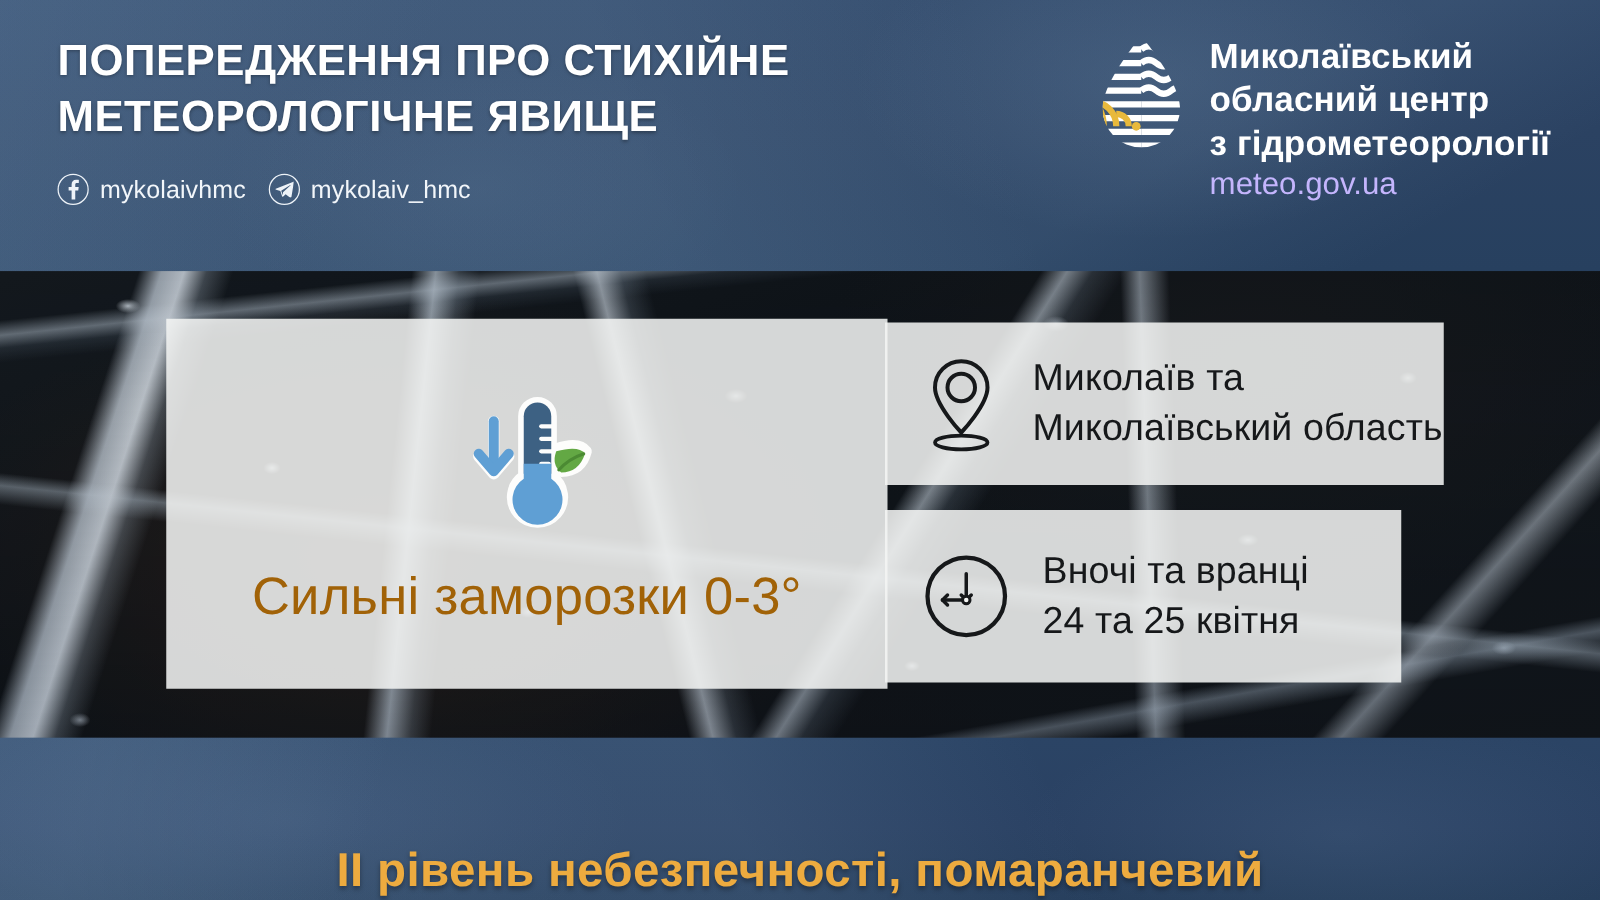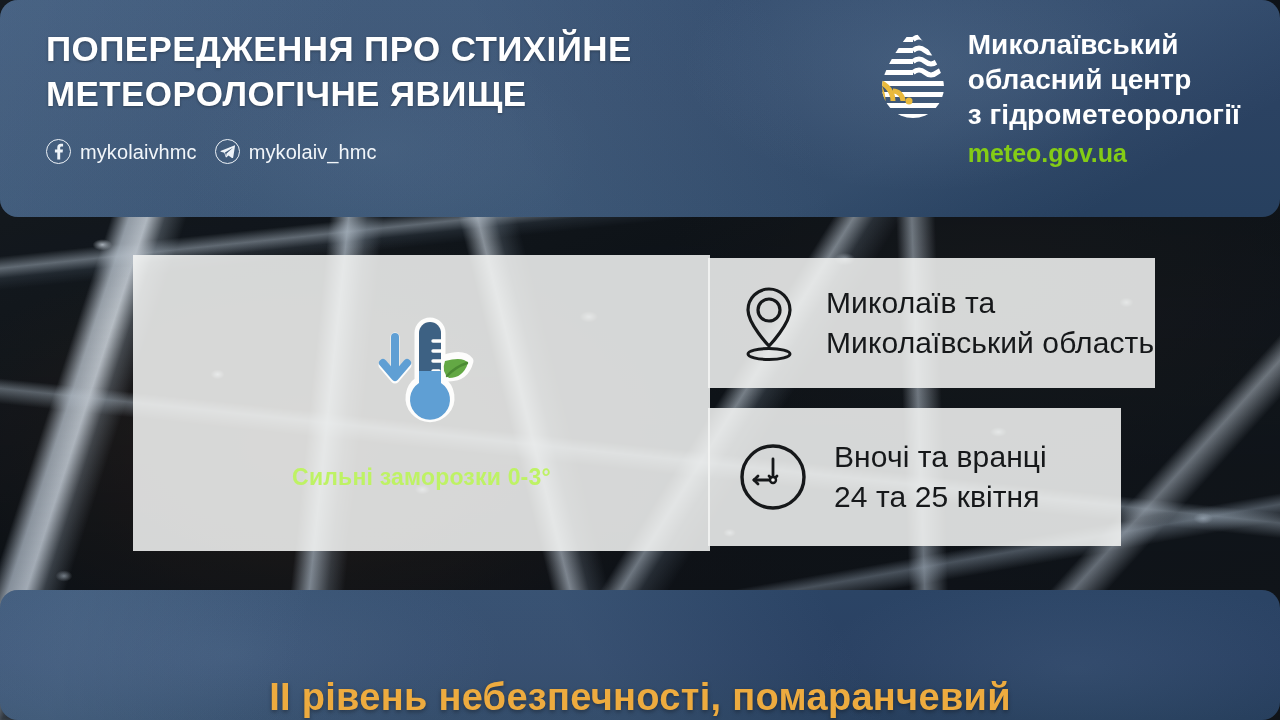--- a/index.html
+++ b/index.html
@@ -66,21 +66,20 @@
     background: linear-gradient(180deg, rgba(26,44,70,.30) 0%, rgba(14,22,34,.18) 45%, rgba(22,38,62,.34) 100%);
     mix-blend-mode: multiply;
   }
 
   
   .band {
     position: absolute;
     left: 0;
     width: 1280px;
     overflow: hidden;
-    border-radius: 18px;
   }
   .band-header { top: 0; height: 217px; }
   .band-footer { top: 590px; height: 130px; }
 
   .band-wash {
     position: absolute;
     inset: 0;
     background-color: #2c4straight;
   }
   .band-header .band-wash {
@@ -166,25 +165,25 @@
   }
   .logo-title {
     color: #ffffff;
     font-size: 28px;
     line-height: 35px;
     font-weight: 700;
     white-space: pre-line;
     letter-spacing: .1px;
   }
   .logo-url {
-    color: #84cc16;
+    color: #c4b5fd;
     font-size: 25px;
     line-height: 31px;
-    font-weight: 700;
-    margin-top: 6px;
+    font-weight: 400;
+    margin-top: 0;
   }
 
   
   .card {
     position: absolute;
     background: rgba(244,245,243,.87);
     display: flex;
     align-items: center;
   }
 
@@ -219,24 +218,24 @@
   .card-text {
     color: #16181a;
     font-size: 30px;
     line-height: 40px;
     font-weight: 500;
     white-space: pre-line;
     letter-spacing: .1px;
   }
 
   .main-caption {
-    color: #bef264;
-    font-size: 23px;
+    color: #a16207;
+    font-size: 42px;
     line-height: 36px;
-    font-weight: 700;
+    font-weight: 400;
     letter-spacing: .2px;
   }
 
   .icon-box { flex: none; display: flex; align-items: center; justify-content: center; }
   .icon-thermo { width: 118px; height: 122px; }
   .icon-pin    { width: 62px;  height: 78px; }
   .icon-clock  { width: 70px;  height: 70px; }
 
   
   .footer-inner {

